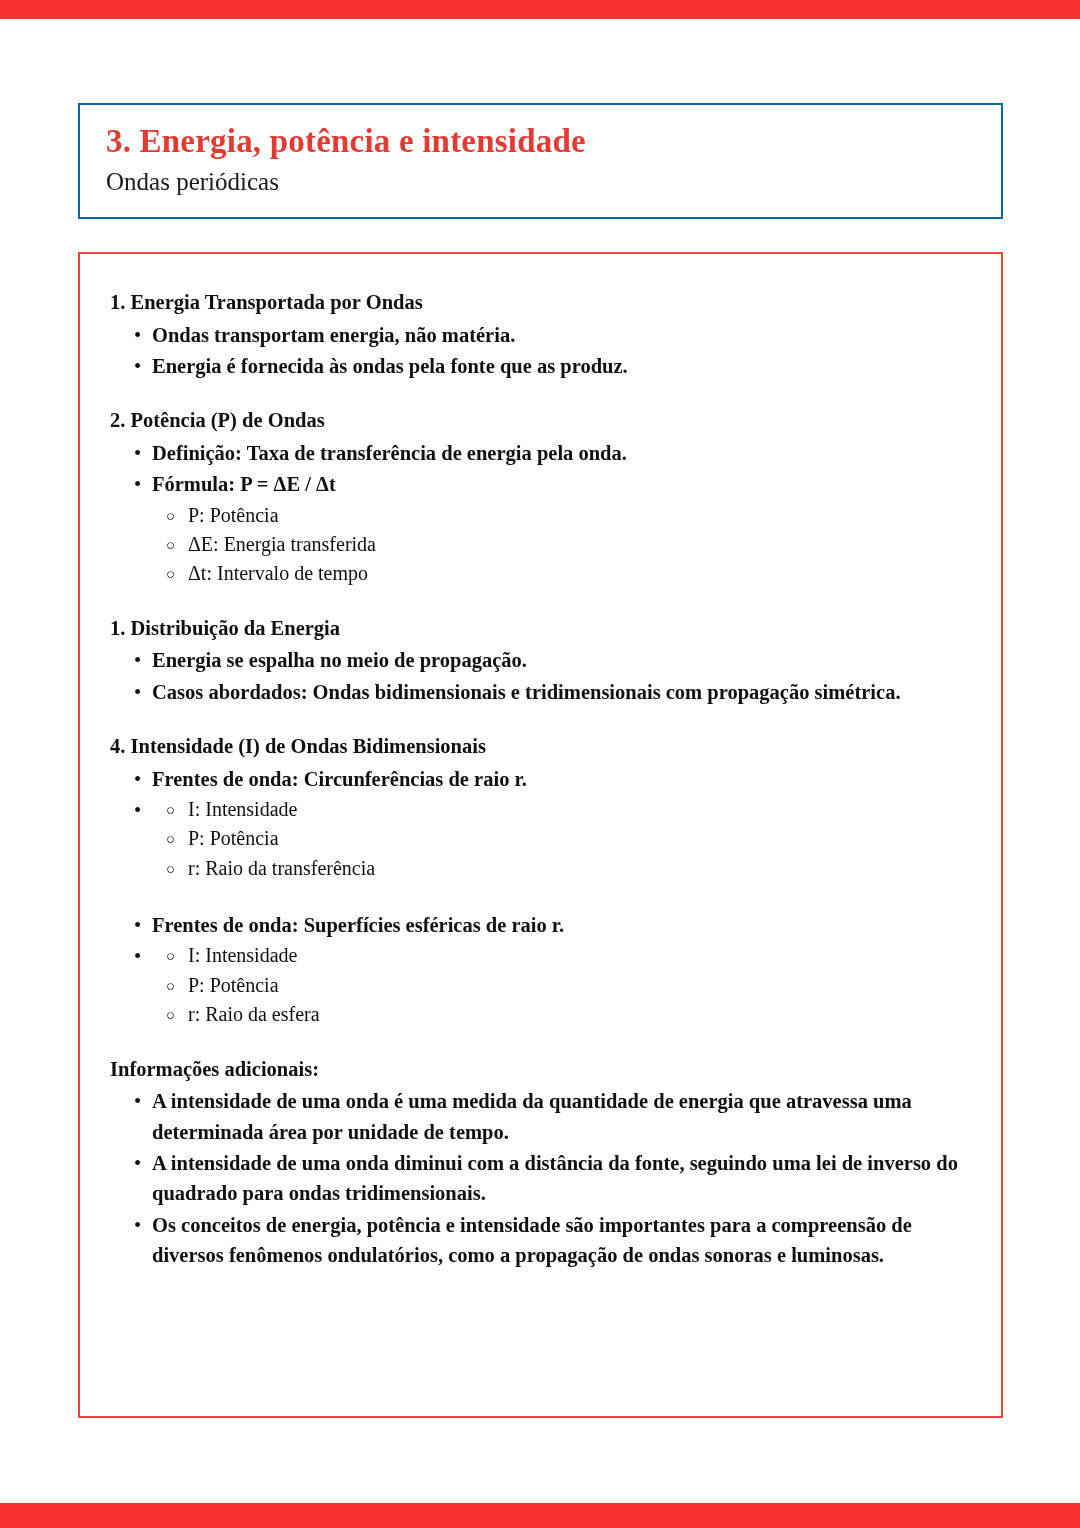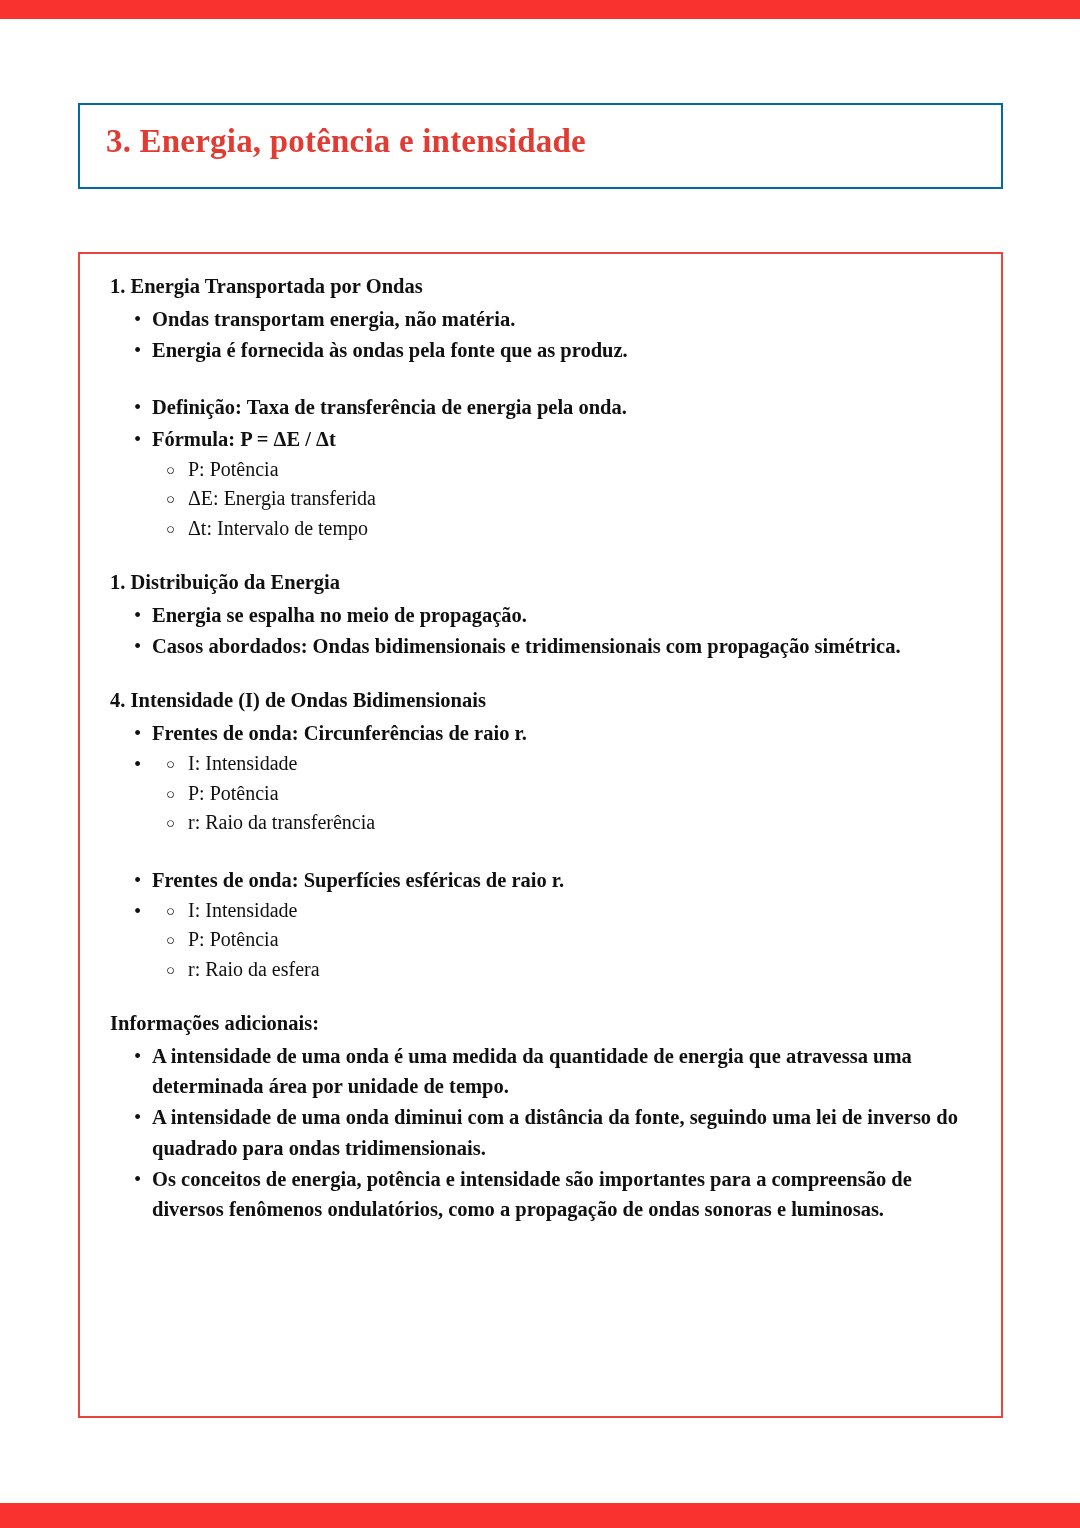--- a/index.html
+++ b/index.html
@@ -44,21 +44,21 @@
     background: #ffffff;
   }
   .content-box {
     position: absolute;
     left: 78px;
     top: 252px;
     width: 925px;
     height: 1166px;
     box-sizing: border-box;
     border: 2px solid #e8453f;
-    padding: 20px 28px 20px 30px;
+    padding: 36px 28px 20px 30px;
     background: #ffffff;
   }
 
   
   .doc-title {
     margin: 0 0 6px 0;
     font-size: 33px;
     font-weight: bold;
     color: #e23b33;
     letter-spacing: 0.2px;
@@ -141,38 +141,40 @@
     line-height: 0;
   }
 </style>
 </head>
 <body>
 
 <div class="page-bar top"></div>
 
 <div class="title-box">
   <h1 class="doc-title">3. Energia, potência e intensidade</h1>
+  <p class="doc-subtitle">Ondas periódicas</p>
 </div>
 
 <div class="content-box">
   <div id="sections-root">
       <div class="section">
         <div class="section-heading">1. Energia Transportada por Ondas</div>
         <ul class="lvl1">
           <li>
             <span class="bullet-dot">•</span>
             <span class="wrap-text">Ondas transportam energia, não matéria.</span>
           </li>
           <li>
             <span class="bullet-dot">•</span>
             <span class="wrap-text">Energia é fornecida às ondas pela fonte que as produz.</span>
           </li>
         </ul>
       </div>
       <div class="section">
+        <div class="section-heading">2. Potência (P) de Ondas</div>
         <ul class="lvl1">
           <li>
             <span class="bullet-dot">•</span>
             <span class="wrap-text">Definição: Taxa de transferência de energia pela onda.</span>
           </li>
           <li>
             <span class="bullet-dot">•</span>
             <span class="wrap-text">Fórmula: P = ΔE / Δt</span>
             <ul class="lvl2">
               <li><span class="bullet-circle">○</span><span>P: Potência</span></li>

